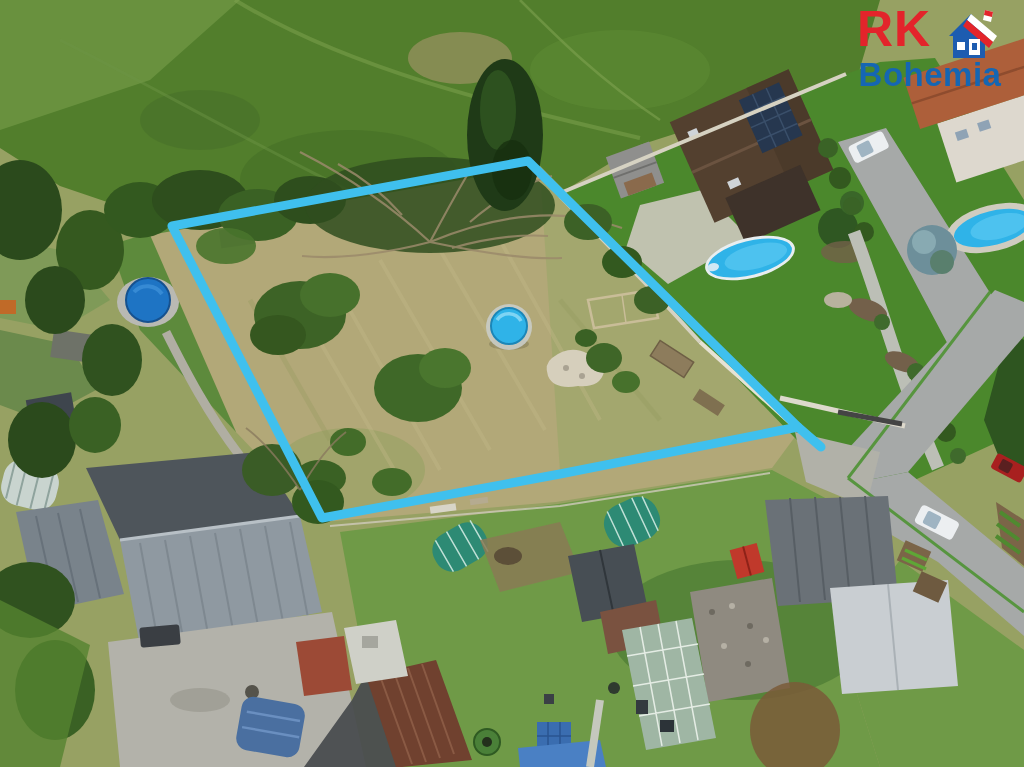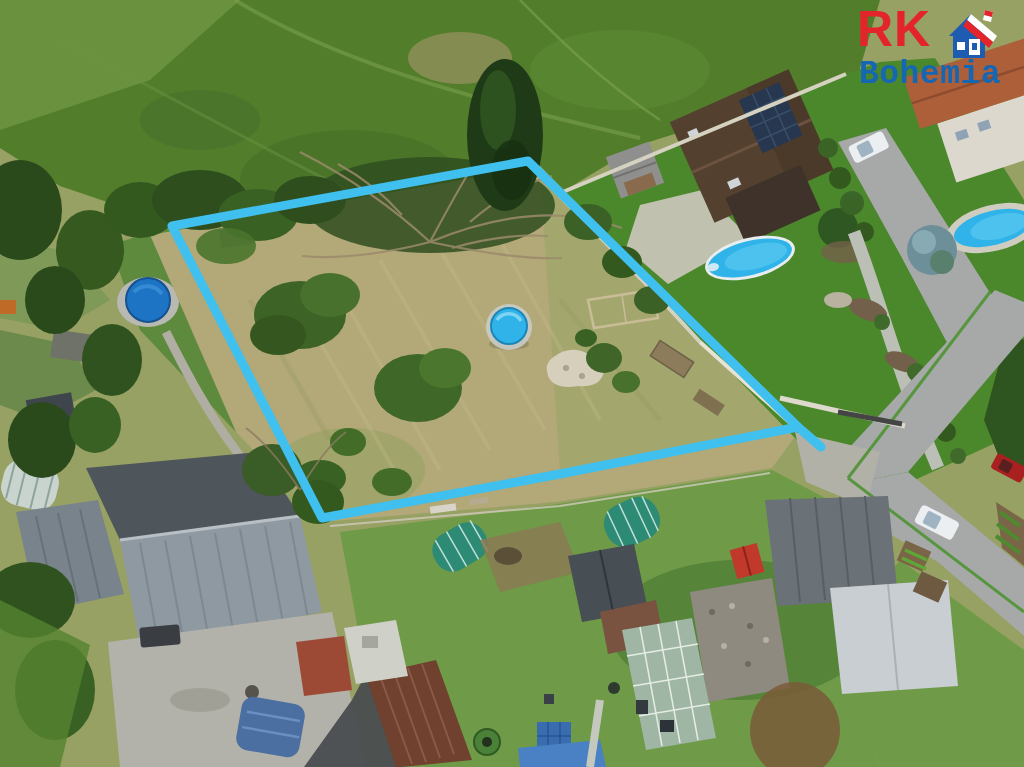--- a/index.html
+++ b/index.html
@@ -6,21 +6,21 @@
   #stage{position:relative;width:1024px;height:767px;overflow:hidden;
          font-family:"Liberation Sans", sans-serif;}
   #scene{position:absolute;inset:0;display:block;}
   
   #logo{position:absolute;top:4px;right:10px;width:168px;
         display:flex;flex-direction:column;align-items:center;line-height:1;}
   #logo .row1{display:flex;align-items:flex-start;gap:8px;}
   #logo .rk{font-weight:bold;font-size:50px;letter-spacing:1px;
             font-family:"Liberation Sans", sans-serif;}
   #logo .bohemia{font-weight:bold;font-size:33px;margin-top:-4px;
-            letter-spacing:0.5px;font-family:Liberation Mono, monospace;}
+            letter-spacing:0.5px;font-family:Liberation Sans, sans-serif;}
   #logo svg{display:block;margin-top:2px;}
 </style>
 </head>
 <body>
 
 <div id="stage">
 <svg id="scene" viewBox="0 0 1024 767">
 
   <rect x="0" y="0" width="1024" height="767" fill="#97a163"></rect>
 

